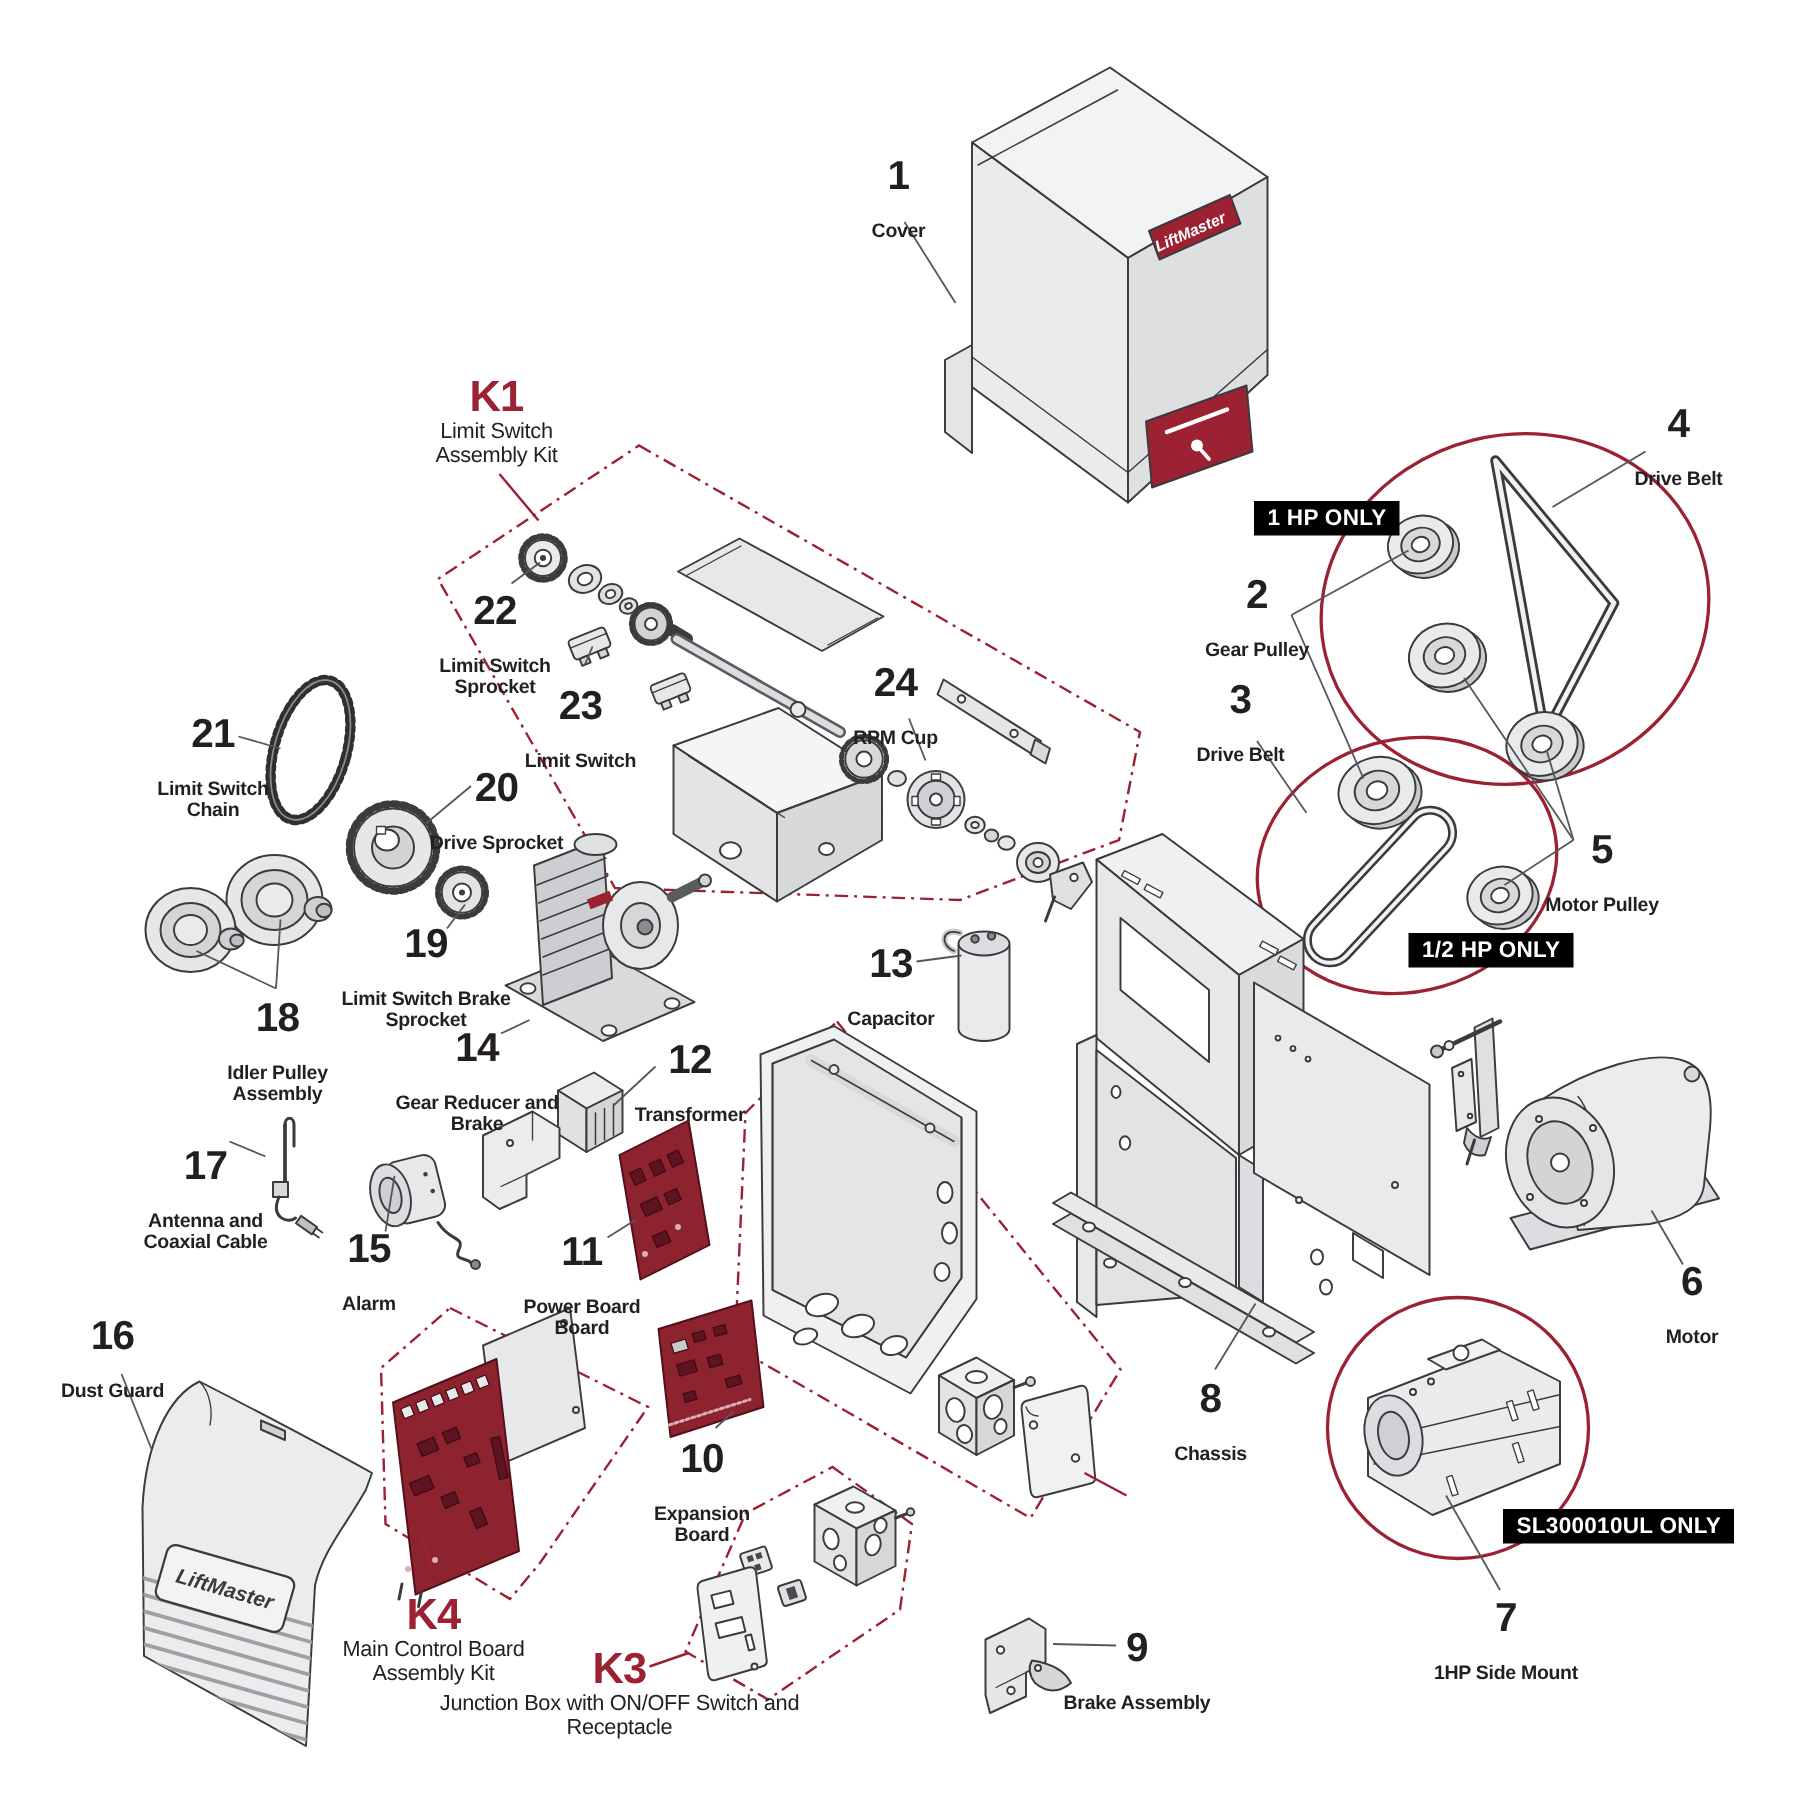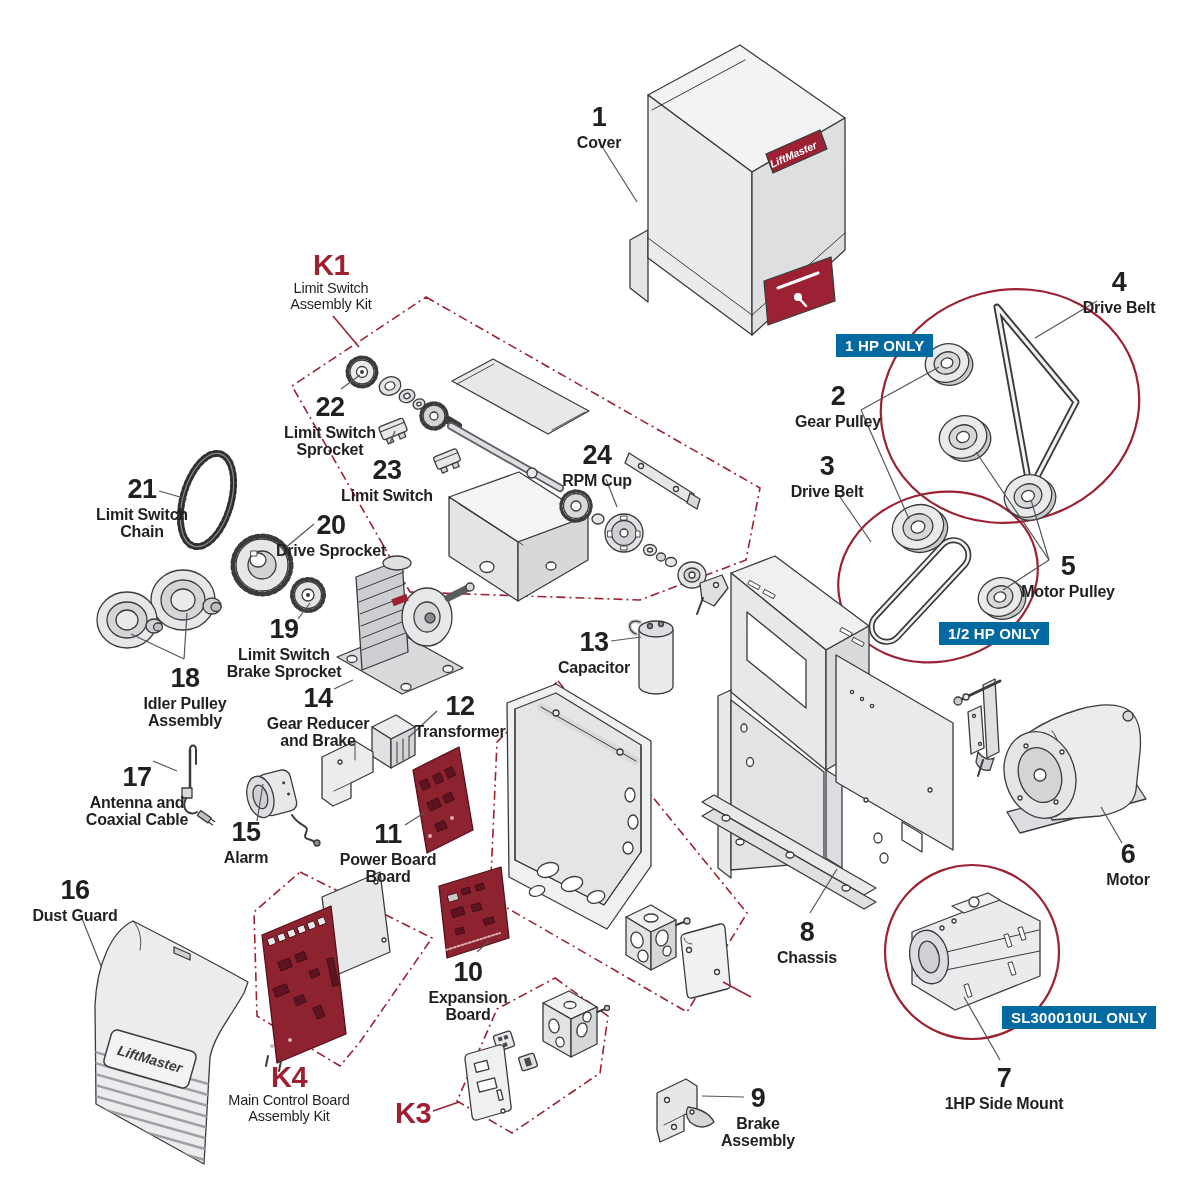--- a/index.html
+++ b/index.html
@@ -1,25 +1,25 @@
 <!DOCTYPE html>
 <html><head>
 <meta charset="utf-8">
 <style>
   html,body{margin:0;padding:0;background:#fff;}
   .stage{position:relative;width:1200px;height:1200px;background:#fff;overflow:hidden;
          font-family:"Liberation Sans",sans-serif;color:#231f20;}
   .stage svg{position:absolute;left:0;top:0;}
   .plabel{position:absolute;transform:translateX(-50%);text-align:center;line-height:1.05;}
   .plabel .num{display:block;font-size:27px;font-weight:bold;letter-spacing:-0.5px;}
-  .plabel .nm{display:block;font-size:16px;font-weight:bold;margin-top:4px;letter-spacing:-0.2px;}
+  .plabel .nm{display:block;font-size:13px;font-weight:bold;margin-top:16px;letter-spacing:-0.2px;}
   .klabel{position:absolute;transform:translateX(-50%);text-align:center;line-height:1.08;}
   .klabel .kid{display:block;font-size:29px;font-weight:bold;color:#9b2133;letter-spacing:-0.5px;}
   .klabel .nm{display:block;font-size:14.5px;font-weight:normal;margin-top:0;letter-spacing:-0.2px;}
-  .badge{position:absolute;background:#0369a1;color:#fff;font-size:15px;font-weight:bold;
+  .badge{position:absolute;background:#000000;color:#fff;font-size:15px;font-weight:bold;
          padding:3px 9px;white-space:nowrap;letter-spacing:0.2px;}
 </style>
 </head>
 <body>
 
 <div class="stage">
 
 <svg width="1200" height="1200" viewBox="0 0 1200 1200">
   <defs>
     <clipPath id="dgclip">
@@ -638,20 +638,21 @@
       <span class="num">24</span>
       <span class="nm">RPM Cup</span>
     </div>
 
 <div class="klabel" style="left:331px;top:250px;width:115px">
       <span class="kid">K1</span>
       <span class="nm">Limit Switch Assembly Kit</span>
     </div>
 <div class="klabel" style="left:413px;top:1098px;width:240px">
       <span class="kid">K3</span>
+      <span class="nm">Junction Box with ON/OFF Switch and Receptacle</span>
     </div>
 <div class="klabel" style="left:289px;top:1062px;width:165px">
       <span class="kid">K4</span>
       <span class="nm">Main Control Board Assembly Kit</span>
     </div>
 
 <div class="badge" style="left:836px;top:334px;">1 HP ONLY</div>
 <div class="badge" style="left:939px;top:622px;">1/2 HP ONLY</div>
 <div class="badge" style="left:1002px;top:1006px;">SL300010UL ONLY</div>
 

